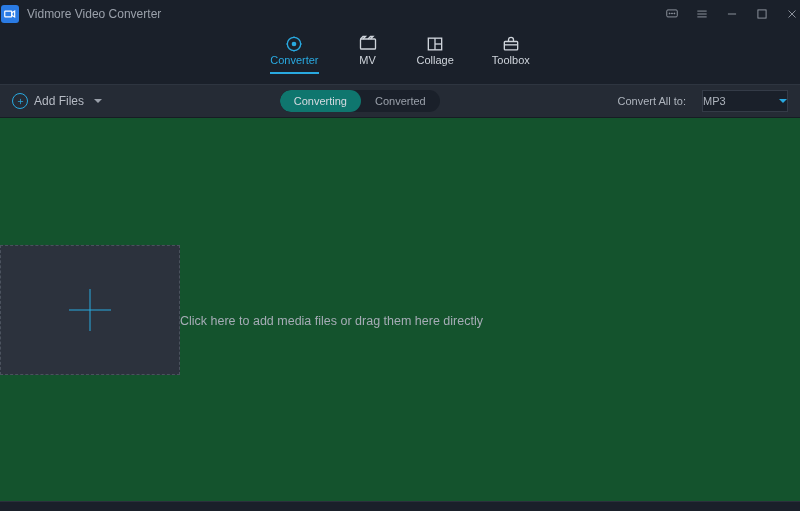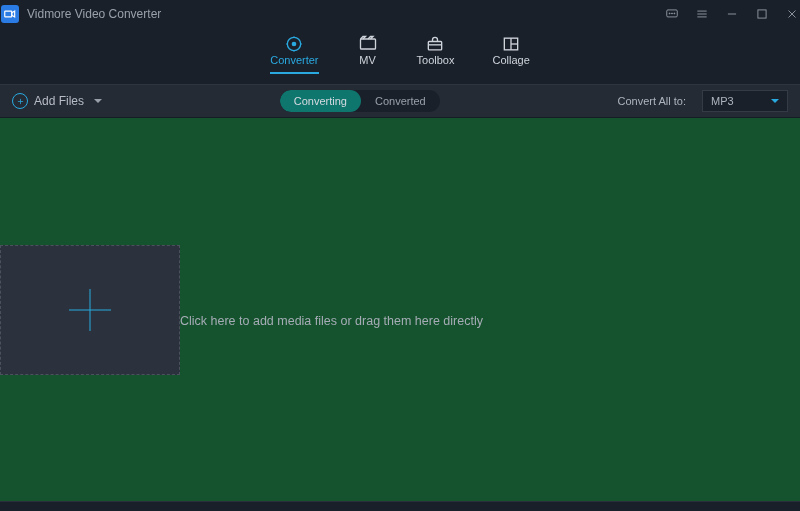--- a/index.html
+++ b/index.html
@@ -107,21 +107,21 @@
   gap: 16px;
   font-size: 11px;
 }
 .dropdown {
   width: 86px;
   height: 22px;
   background: #1a202a;
   border: 1px solid #343b47;
   display: flex;
   align-items: center;
-  padding: 0 8px;
+  padding: 0 0;
   justify-content: space-between;
   cursor: pointer;
 }
 .caret-blue { width: 0; height: 0; border-left: 4px solid transparent; border-right: 4px solid transparent; border-top: 4px solid #29a9e0; }
 
 .workspace {
   height: 383px;
   background: #14532d;
   display: flex;
   flex-direction: row;
@@ -216,33 +216,33 @@
   </div>
   <div class="navtab">
     <svg viewBox="0 0 24 24" fill="none" stroke="currentColor" stroke-width="1.6">
         <rect x="3" y="6" width="18" height="12" rx="1"></rect>
         <path d="M3 6l3-3h3l-3 3M12 6l3-3h3l-3 3"></path>
       </svg>
     <span class="lbl">MV</span>
   </div>
   <div class="navtab">
     <svg viewBox="0 0 24 24" fill="none" stroke="currentColor" stroke-width="1.6">
+        <rect x="4" y="5" width="16" height="14"></rect>
+        <line x1="12" y1="5" x2="12" y2="19"></line>
+        <line x1="12" y1="12" x2="20" y2="12"></line>
+      </svg>
+    <span class="lbl">Collage</span>
+  </div>
+  <div class="navtab">
+    <svg viewBox="0 0 24 24" fill="none" stroke="currentColor" stroke-width="1.6">
         <rect x="4" y="9" width="16" height="10" rx="1"></rect>
         <path d="M9 9V7a3 3 0 016 0v2"></path>
         <line x1="4" y1="13" x2="20" y2="13"></line>
       </svg>
     <span class="lbl">Toolbox</span>
-  </div>
-  <div class="navtab">
-    <svg viewBox="0 0 24 24" fill="none" stroke="currentColor" stroke-width="1.6">
-        <rect x="4" y="5" width="16" height="14"></rect>
-        <line x1="12" y1="5" x2="12" y2="19"></line>
-        <line x1="12" y1="12" x2="20" y2="12"></line>
-      </svg>
-    <span class="lbl">Collage</span>
   </div>
 </div>
 
 <div class="toolbar">
   <div class="addfiles">
     <span class="plus-circle">
       <svg viewBox="0 0 24 24" width="9" height="9" stroke="currentColor" stroke-width="2">
           <line x1="12" y1="5" x2="12" y2="19"></line>
           <line x1="5" y1="12" x2="19" y2="12"></line>
         </svg>

